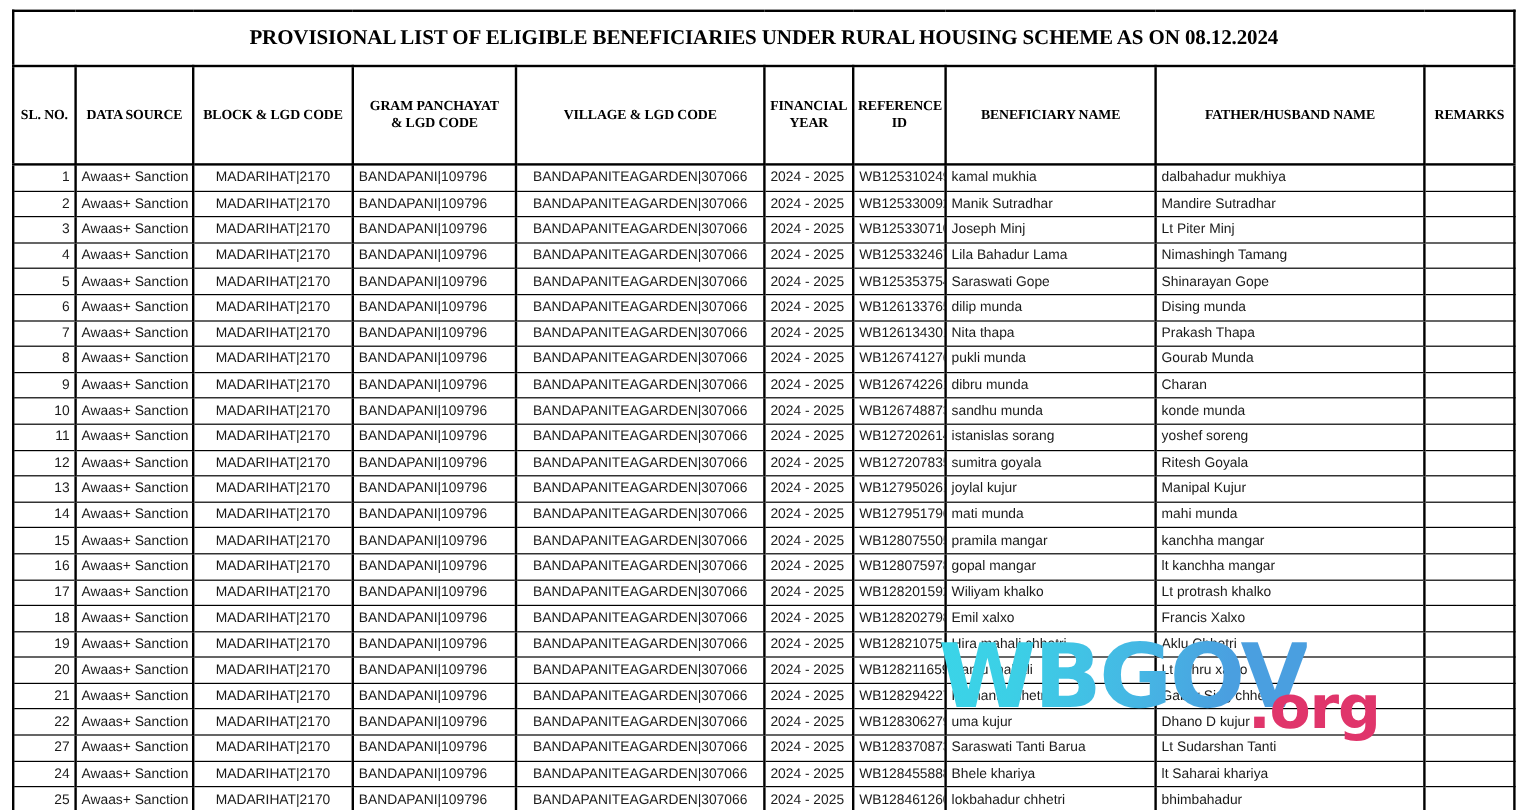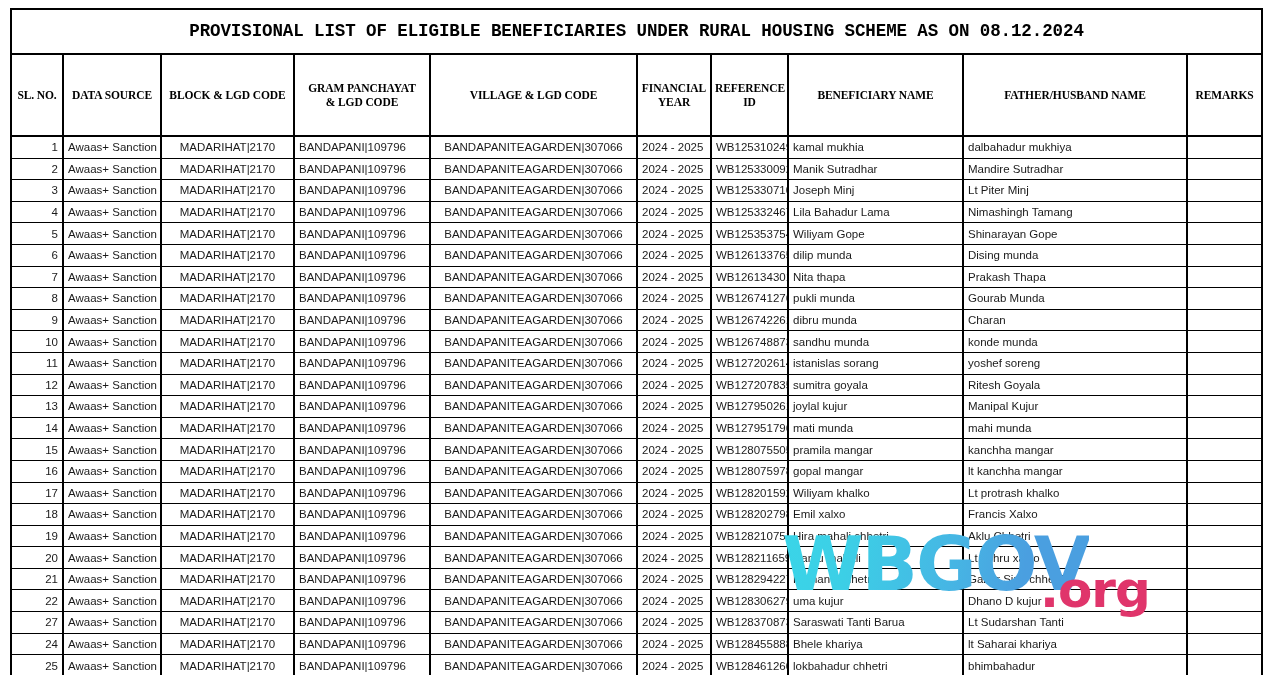--- a/index.html
+++ b/index.html
@@ -36,21 +36,21 @@
     border-right: 2px solid #000;
     border-top: 2px solid #000;
     border-bottom: 2px solid #000;
   }
 
   
   tr.title-row td {
     border-bottom: 2px solid #000;
     text-align: center;
     padding: 11px 4px 12px 4px;
-    font-family: Liberation Mono, monospace;
+    font-family: Liberation Serif, serif;
     font-weight: bold;
     font-size: 17.5px;
     letter-spacing: -0.1px;
     color: #000;
     white-space: nowrap;
   }
 
   
   tr.head-row th {
     border-right: 2px solid #000;
@@ -227,21 +227,21 @@
           <td class="c-rem"></td>
         </tr>
         <tr class="data-row">
           <td class="c-sl">5</td>
           <td class="c-src">Awaas+ Sanction</td>
           <td class="c-blk">MADARIHAT|2170</td>
           <td class="c-gp">BANDAPANI|109796</td>
           <td class="c-vil">BANDAPANITEAGARDEN|307066</td>
           <td class="c-fy">2024 - 2025</td>
           <td class="c-ref">WB125353754</td>
-          <td class="c-ben">Wiliyam Gope</td>
+          <td class="c-ben">Saraswati Gope</td>
           <td class="c-fat">Shinarayan Gope</td>
           <td class="c-rem"></td>
         </tr>
         <tr class="data-row">
           <td class="c-sl">6</td>
           <td class="c-src">Awaas+ Sanction</td>
           <td class="c-blk">MADARIHAT|2170</td>
           <td class="c-gp">BANDAPANI|109796</td>
           <td class="c-vil">BANDAPANITEAGARDEN|307066</td>
           <td class="c-fy">2024 - 2025</td>

